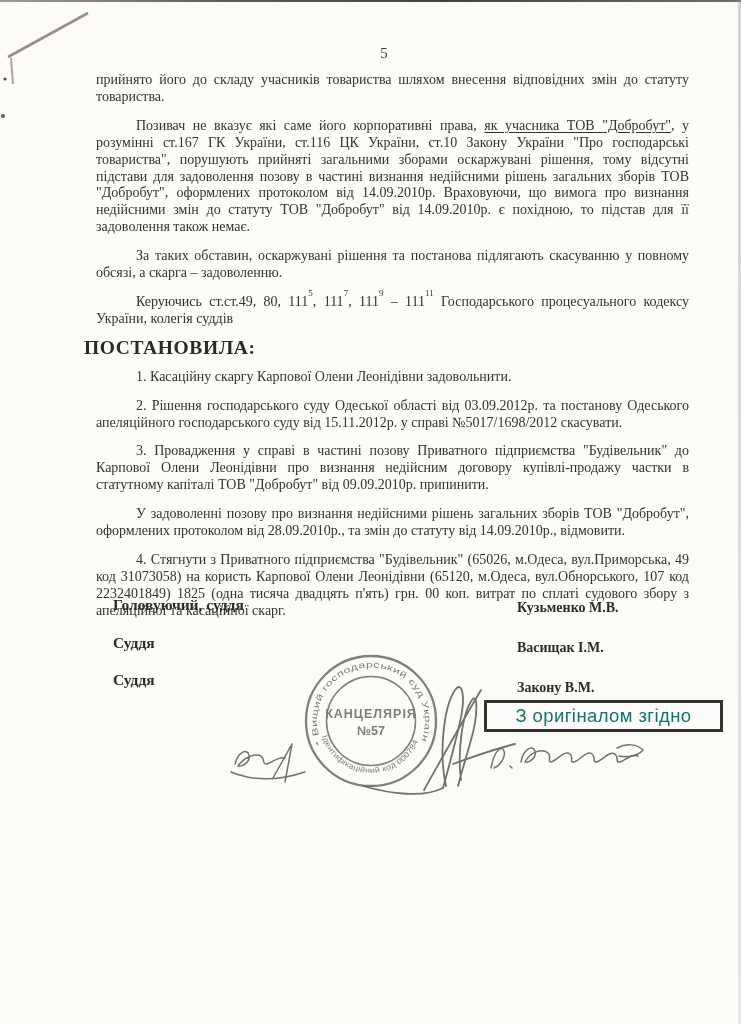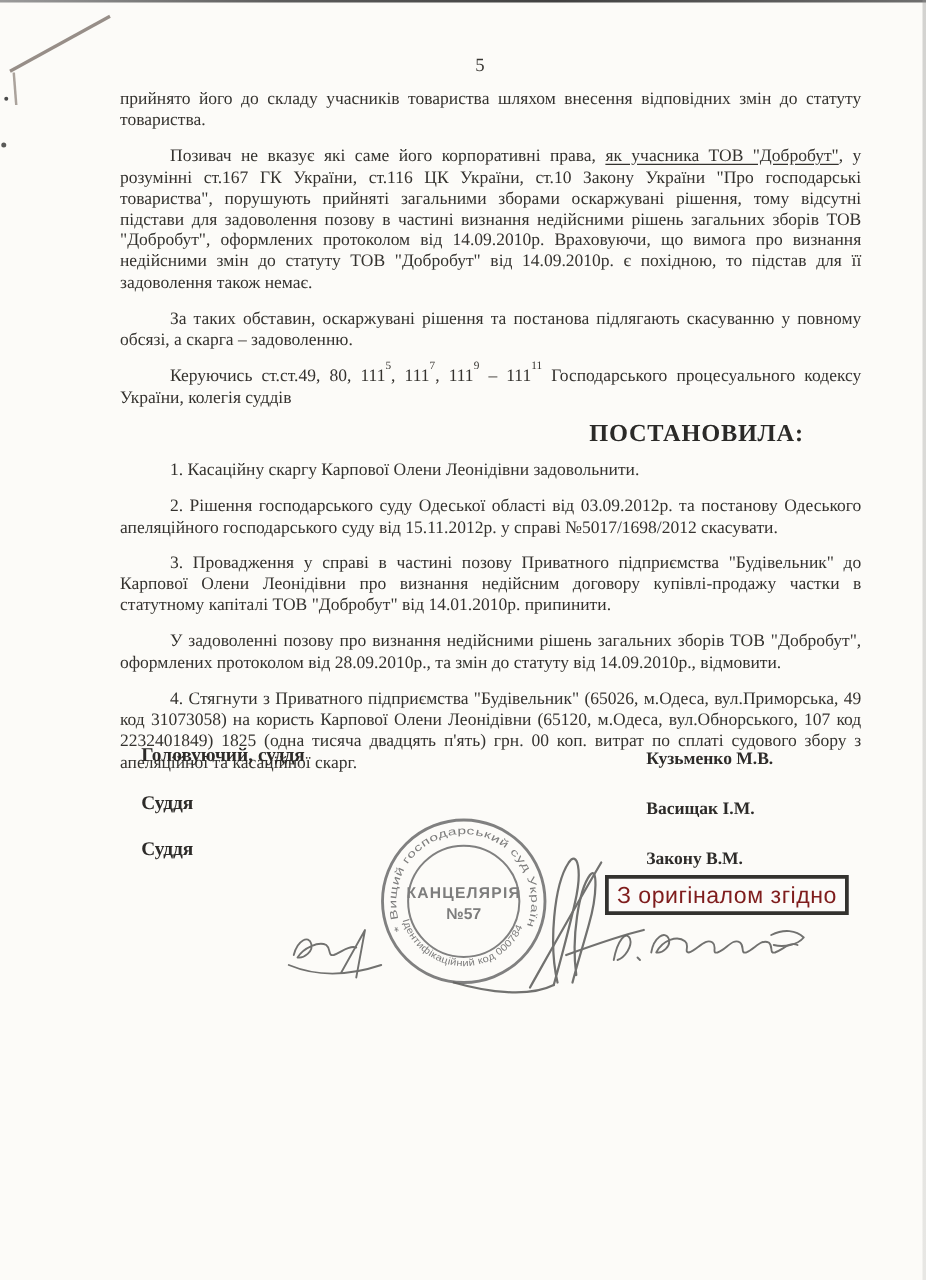--- a/index.html
+++ b/index.html
@@ -18,33 +18,33 @@
 
   .pagenum { position: absolute; top: 45px; left: 84px; width: 600px;
     text-align: center; font-size: 15px; color: #3a3834; }
 
   .textcol { position: absolute; left: 84px; top: 60px; width: 617px;
     font-size: 14px; line-height: 16.9px; text-align: justify; }
   .textcol p { margin: 12px; text-indent: 40px; }
   .textcol p.cont { text-indent: 0; }
   .u { text-decoration: underline; text-underline-offset: 2px; }
   sup { font-size: 9px; position: relative; top: -4.5px; line-height: 0; }
-  h1.resolution { font-size: 19.5px; font-weight: bold; text-align: right;
+  h1.resolution { font-size: 19.5px; font-weight: bold; text-align: left;
     margin: 1px 58px 4px 0; letter-spacing: .6px; color: #2b2a28; text-indent: 0;
     font-family: "Liberation Serif", serif; }
 
   .sig-role { position: absolute; left: 113px; font-size: 15.5px; font-weight: bold; color: #2d2b29; }
   .sig-name { position: absolute; left: 517px; font-size: 14px; font-weight: bold; color: #2d2b29; }
   .r1 { top: 596px; } .r2 { top: 634px; } .r3 { top: 671px; }
   .n1 { top: 600px; } .n2 { top: 640px; } .n3 { top: 680px; }
 
-  .certbox { position: absolute; left: 484px; top: 700px; width: 195px; height: 32px;
+  .certbox { position: absolute; left: 484px; top: 700px; width: 239px; height: 32px;
     border: 3px solid #33322f; display: flex; align-items: center; justify-content: center;
     font-family: "Liberation Sans", sans-serif; font-size: 18.5px; letter-spacing: .4px;
-    color: #7f1d1d; background: rgba(255,255,255,.15); }
+    color: #0f766e; background: rgba(255,255,255,.15); }
 
   .stamp-overlay { position: absolute; left: 215px; top: 638px; }
   .stamp-stroke { stroke: #6f6f6f; fill: none; }
   .sig-stroke { stroke: #636361; fill: none; stroke-linecap: round; stroke-linejoin: round; }
   .stamp-text { font-family: "Liberation Sans", sans-serif; fill: #6b6b6b; }
 </style>
 </head>
 <body>
 
 <div class="page">
@@ -61,21 +61,21 @@
   <div class="pagenum">5</div>
 
   <div class="textcol">
     <p class="cont">прийнято його до складу учасників товариства шляхом внесення відповідних змін до статуту товариства.</p>
     <p><span>Позивач не вказує які саме його корпоративні права, </span><span class="u">як учасника ТОВ "Добробут"</span><span>, у розумінні ст.167 ГК України, ст.116 ЦК України, ст.10 Закону України "Про господарські товариства", порушують прийняті загальними зборами оскаржувані рішення, тому відсутні підстави для задоволення позову в частині визнання недійсними рішень загальних зборів ТОВ "Добробут", оформлених протоколом від 14.09.2010р. Враховуючи, що вимога про визнання недійсними змін до статуту ТОВ "Добробут" від 14.09.2010р. є похідною, то підстав для її задоволення також немає.</span></p>
     <p>За таких обставин, оскаржувані рішення та постанова підлягають скасуванню у повному обсязі, а скарга – задоволенню.</p>
     <p><span>Керуючись ст.ст.49, 80, 111</span><sup>5</sup><span>, 111</span><sup>7</sup><span>, 111</span><sup>9</sup><span> – 111</span><sup>11</sup><span> Господарського процесуального кодексу України, колегія суддів</span></p>
     <h1 class="resolution">ПОСТАНОВИЛА:</h1>
     <p>1. Касаційну скаргу Карпової Олени Леонідівни задовольнити.</p>
     <p>2. Рішення господарського суду Одеської області від 03.09.2012р. та постанову Одеського апеляційного господарського суду від 15.11.2012р. у справі №5017/1698/2012 скасувати.</p>
-    <p>3. Провадження у справі в частині позову Приватного підприємства "Будівельник" до Карпової Олени Леонідівни про визнання недійсним договору купівлі-продажу частки в статутному капіталі ТОВ "Добробут" від 14.01.2010р. припинити.</p>
+    <p>3. Провадження у справі в частині позову Приватного підприємства "Будівельник" до Карпової Олени Леонідівни про визнання недійсним договору купівлі-продажу частки в статутному капіталі ТОВ "Добробут" від 09.09.2010р. припинити.</p>
     <p>У задоволенні позову про визнання недійсними рішень загальних зборів ТОВ "Добробут", оформлених протоколом від 28.09.2010р., та змін до статуту від 14.09.2010р., відмовити.</p>
     <p>4. Стягнути з Приватного підприємства "Будівельник" (65026, м.Одеса, вул.Приморська, 49 код 31073058) на користь Карпової Олени Леонідівни (65120, м.Одеса, вул.Обнорського, 107 код 2232401849) 1825 (одна тисяча двадцять п'ять) грн. 00 коп. витрат по сплаті судового збору з апеляційної та касаційної скарг.</p>
   </div>
 
   <div class="sig-role r1">Головуючий, суддя</div>
   <div class="sig-name n1">Кузьменко М.В.</div>
   <div class="sig-role r2">Суддя</div>
   <div class="sig-name n2">Васищак І.М.</div>
   <div class="sig-role r3">Суддя</div>
   <div class="sig-name n3">Закону В.М.</div>

